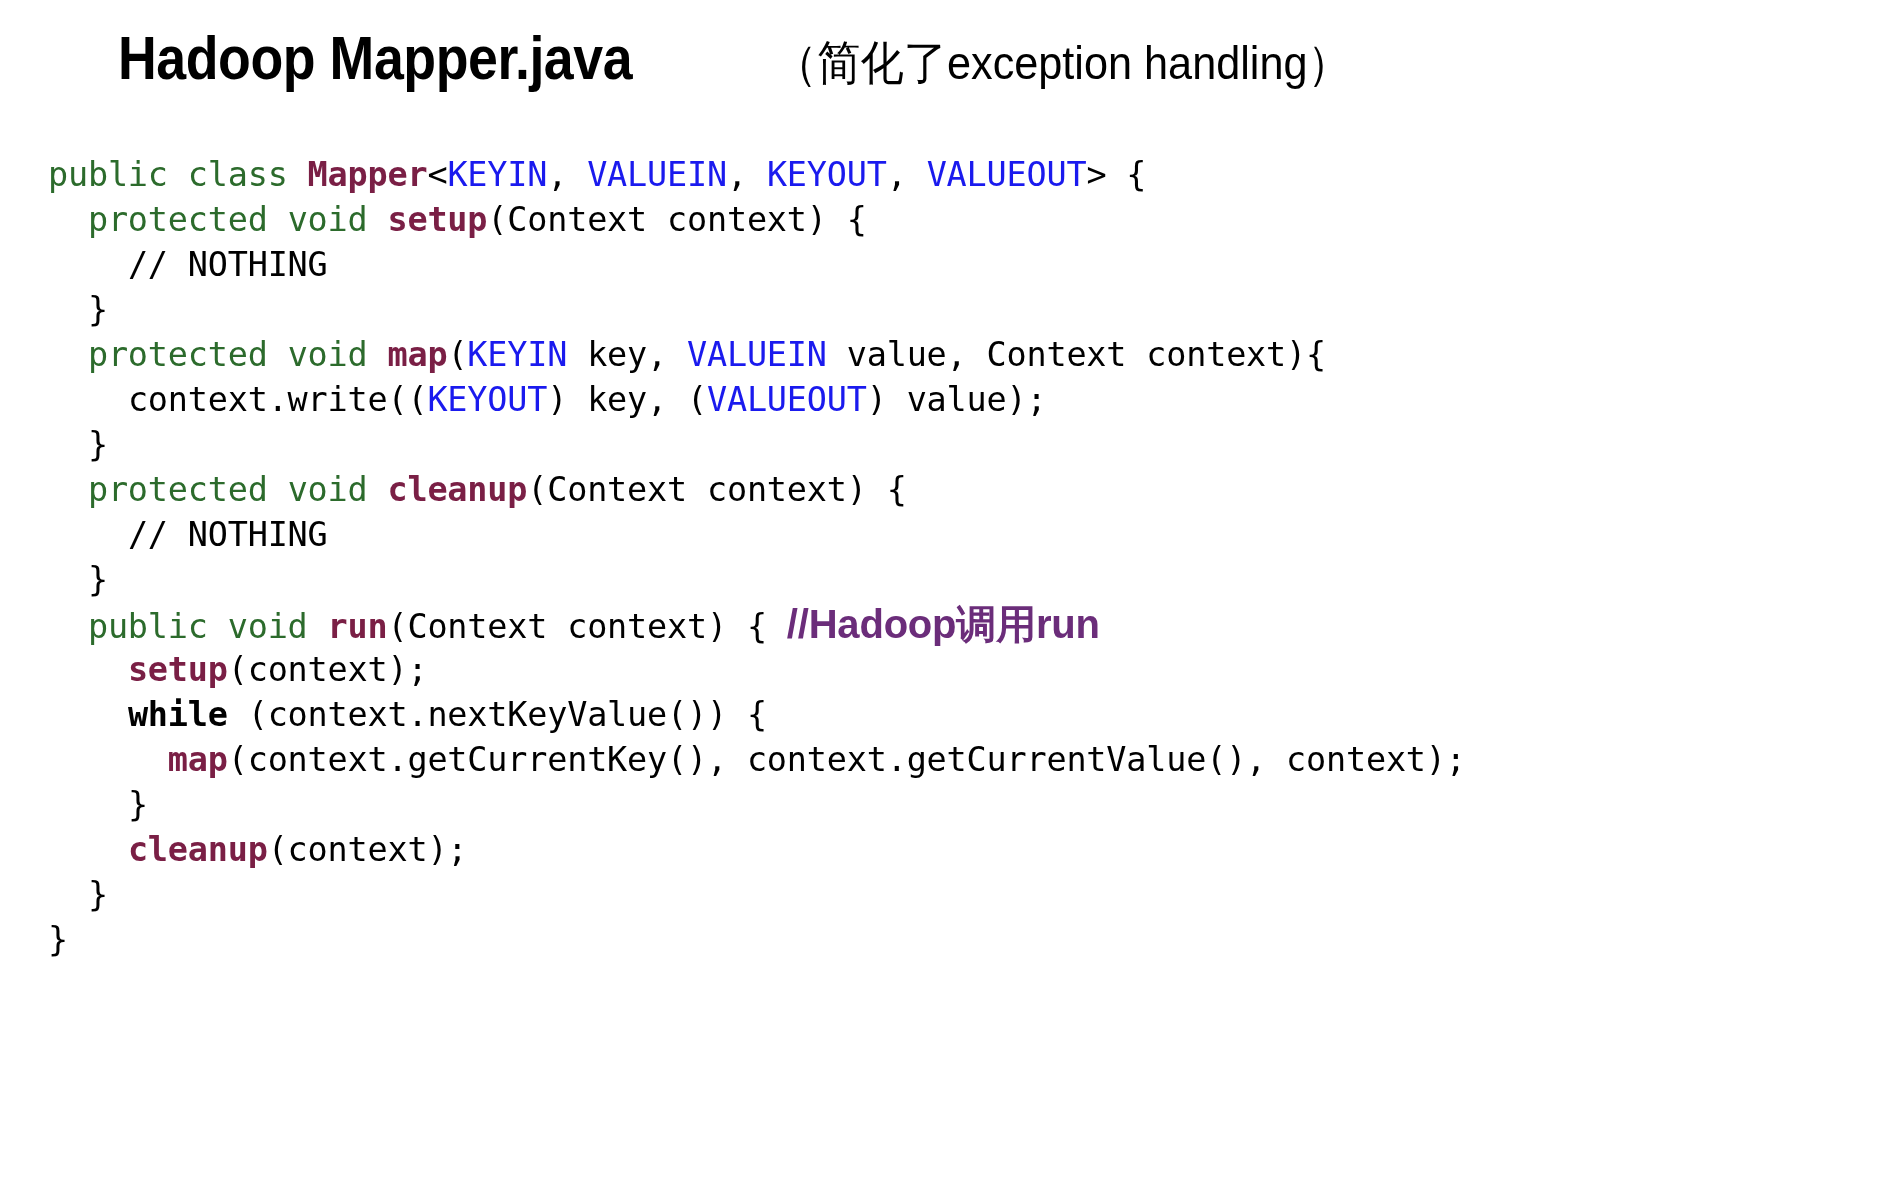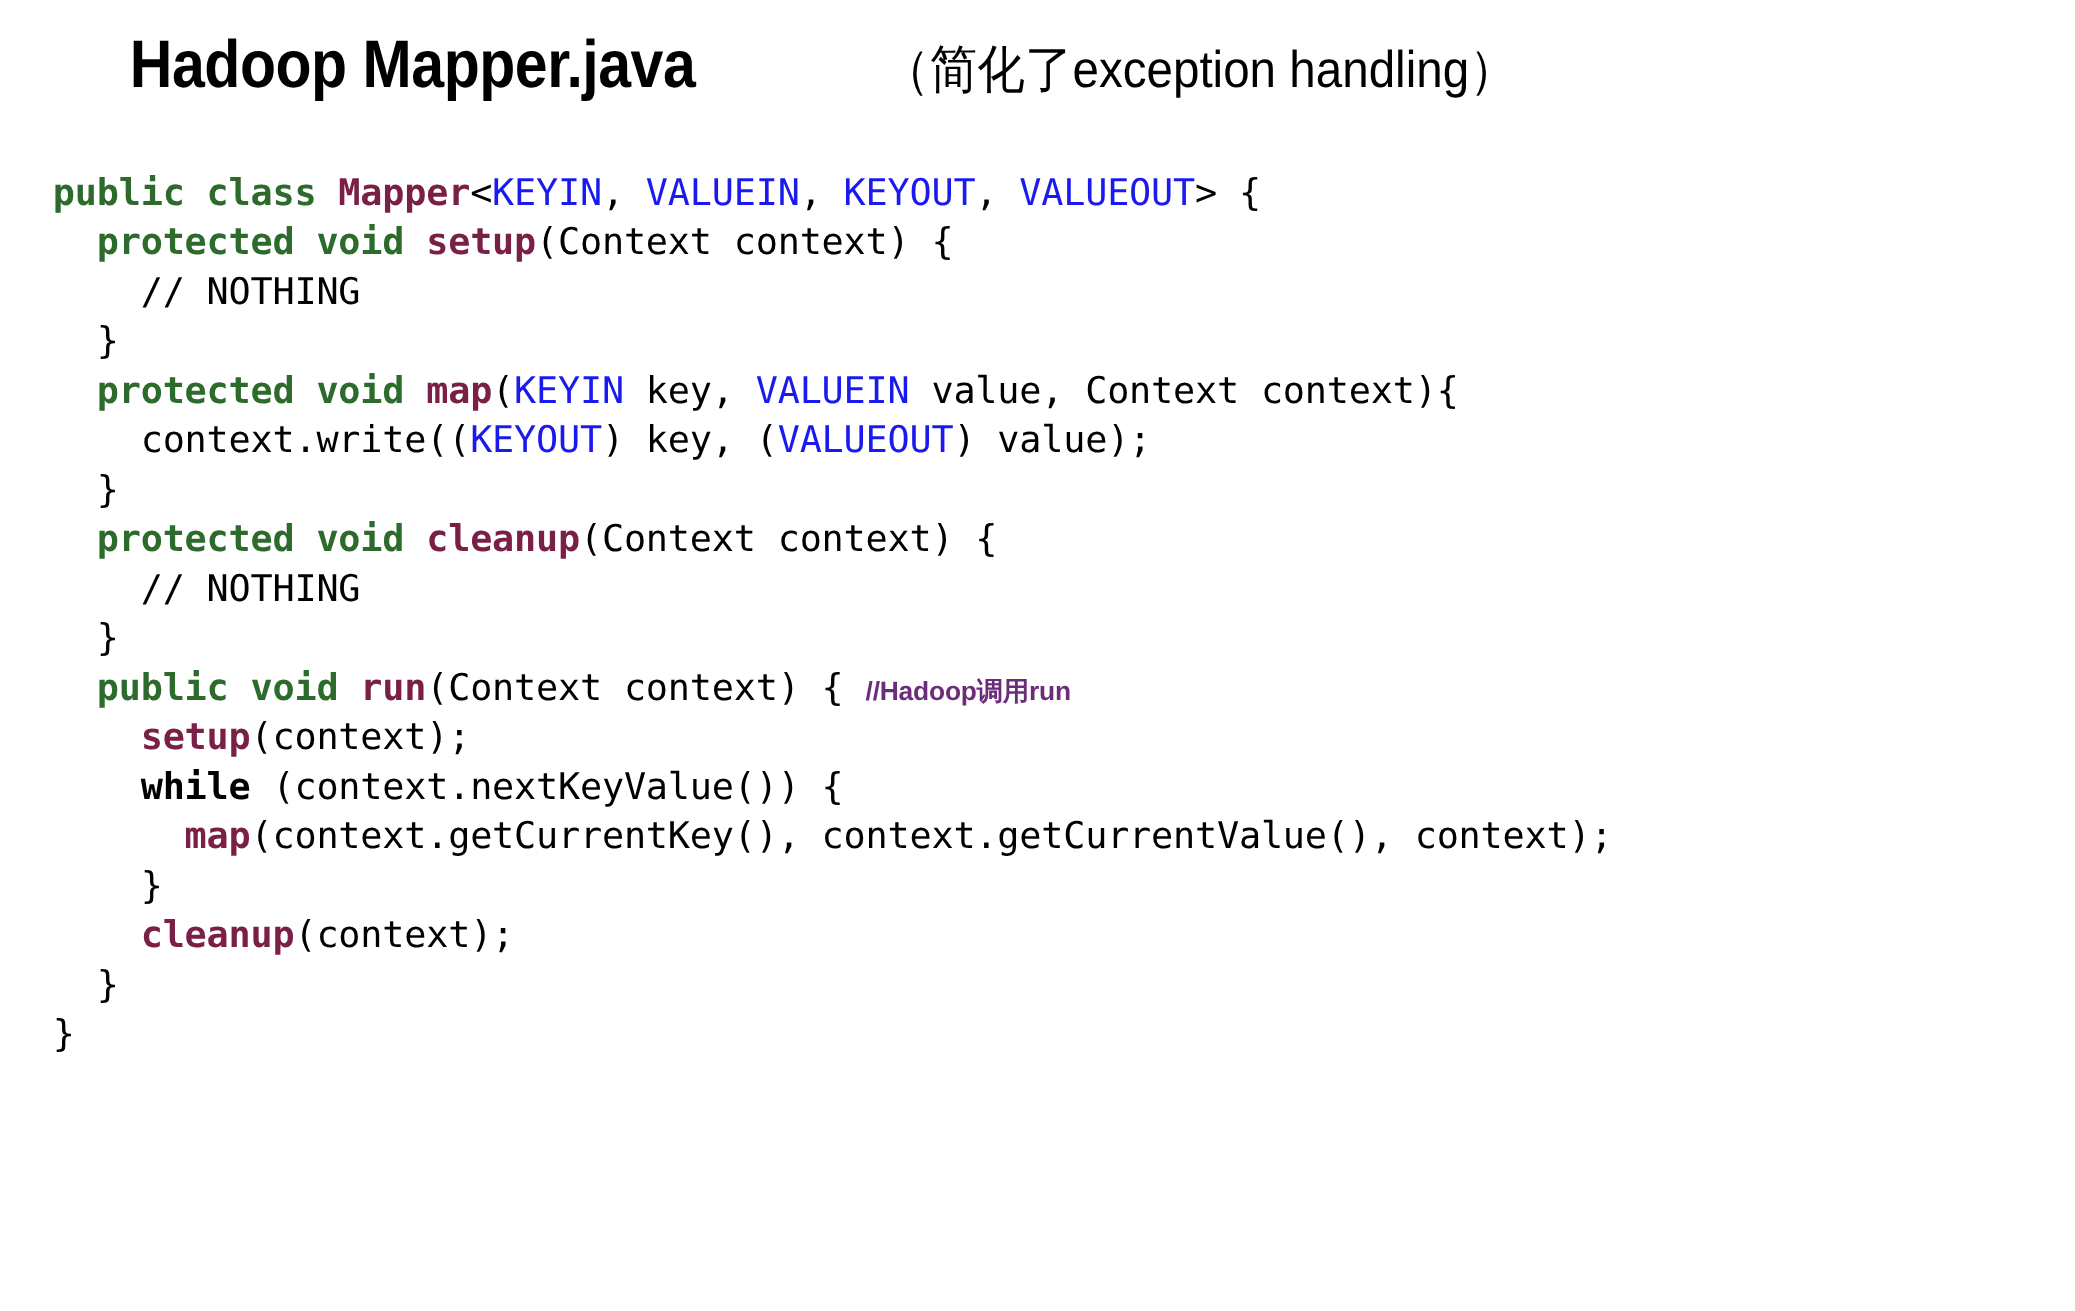--- a/index.html
+++ b/index.html
@@ -23,21 +23,20 @@
   }
 
   
   .title-row {
     position: absolute;
     left: 118px;
     top: 26px;
     display: flex;
     align-items: baseline;
     white-space: nowrap;
-    gap: 28px;
   }
   .title-main {
     font-family: "Liberation Sans", sans-serif;
     font-weight: bold;
     font-size: 61px;
     line-height: 1.05;
     letter-spacing: -0.5px;
     color: #000000;
     transform: scaleX(0.88);
     transform-origin: left center;
@@ -66,31 +65,31 @@
     white-space: pre;
     letter-spacing: -0.2px;
   }
   .code .line {
     display: block;
     height: 45px;
     white-space: pre;
   }
 
   
-  .kw    { color: #2c6b2c; font-weight: bold; }   
+  .kw    { color: #2c6b2c; font-weight: normal; }   
   .name  { color: #7a1f45; font-weight: bold; margin-top: 27px; }   
   .gen   { color: #1a1aee; }                      
   .plain { color: #000000; }                      
   .bold  { color: #000000; font-weight: bold; margin-top: 12px; }   
   .cmt   { color: #000000; text-align: center; }                      
   .cmt-cn {
     color: #6b2d7a;
     font-weight: bold;
     font-family: "Liberation Sans", sans-serif;
-    font-size: 24px;
+    font-size: 40px;
   }
 </style>
 </head>
 <body>
 
 <div class="slide">
 
   <div class="title-row">
     <div class="title-main">Hadoop Mapper.java</div>
     <div class="title-note">（简化了exception handling）</div>

